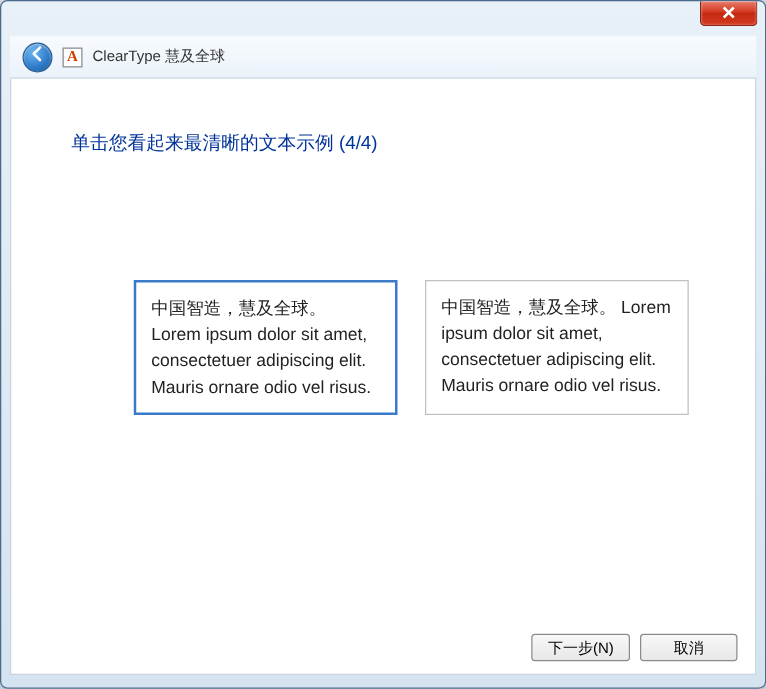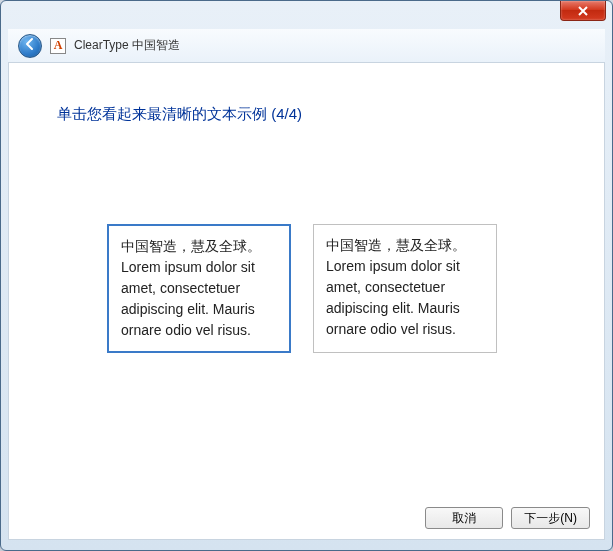--- a/index.html
+++ b/index.html
@@ -108,21 +108,21 @@
       font-size: 15px;
       padding: 42px 0 0 48px;
       font-weight: normal;
     }
     .samples {
       display: flex;
       gap: 22px;
       padding: 100px 0 0 98px;
     }
     .sample-box {
-      width: 184px;
+      width: 211px;
       padding: 10px 12px;
       font-size: 14px;
       line-height: 1.5;
       color: #222;
       cursor: pointer;
       background: #fff;
     }
     .sample-box.selected {
       border: 2px solid #3a7ac8;
     }
@@ -166,35 +166,35 @@
     <div class="back-btn">
       <span>
         <svg viewBox="0 0 14 14">
           <path d="M9 2 L4 7 L9 12" stroke="#fff" stroke-width="2" fill="none" stroke-linecap="round" stroke-linejoin="round"></path>
         </svg>
       </span>
     </div>
     <div class="app-icon">
       <span>A</span>
     </div>
-    <div class="app-title">ClearType 中国智造</div>
+    <div class="app-title">ClearType 慧及全球</div>
   </div>
 
   <div class="content-wrapper">
     <div class="heading">单击您看起来最清晰的文本示例 (4/4)</div>
 
     <div class="samples">
       <div class="sample-box selected">
         <span>中国智造，慧及全球。</span>
         <span>Lorem ipsum dolor sit amet, consectetuer adipiscing elit. Mauris ornare odio vel risus.</span>
       </div>
       <div class="sample-box unselected">
         <span>中国智造，慧及全球。</span>
         <span>Lorem ipsum dolor sit amet, consectetuer adipiscing elit. Mauris ornare odio vel risus.</span>
       </div>
     </div>
 
     <div class="footer">
+      <button class="btn">下一步(N)</button>
       <button class="btn">取消</button>
-      <button class="btn">下一步(N)</button>
     </div>
   </div>
 </div>
 
 </body></html>

